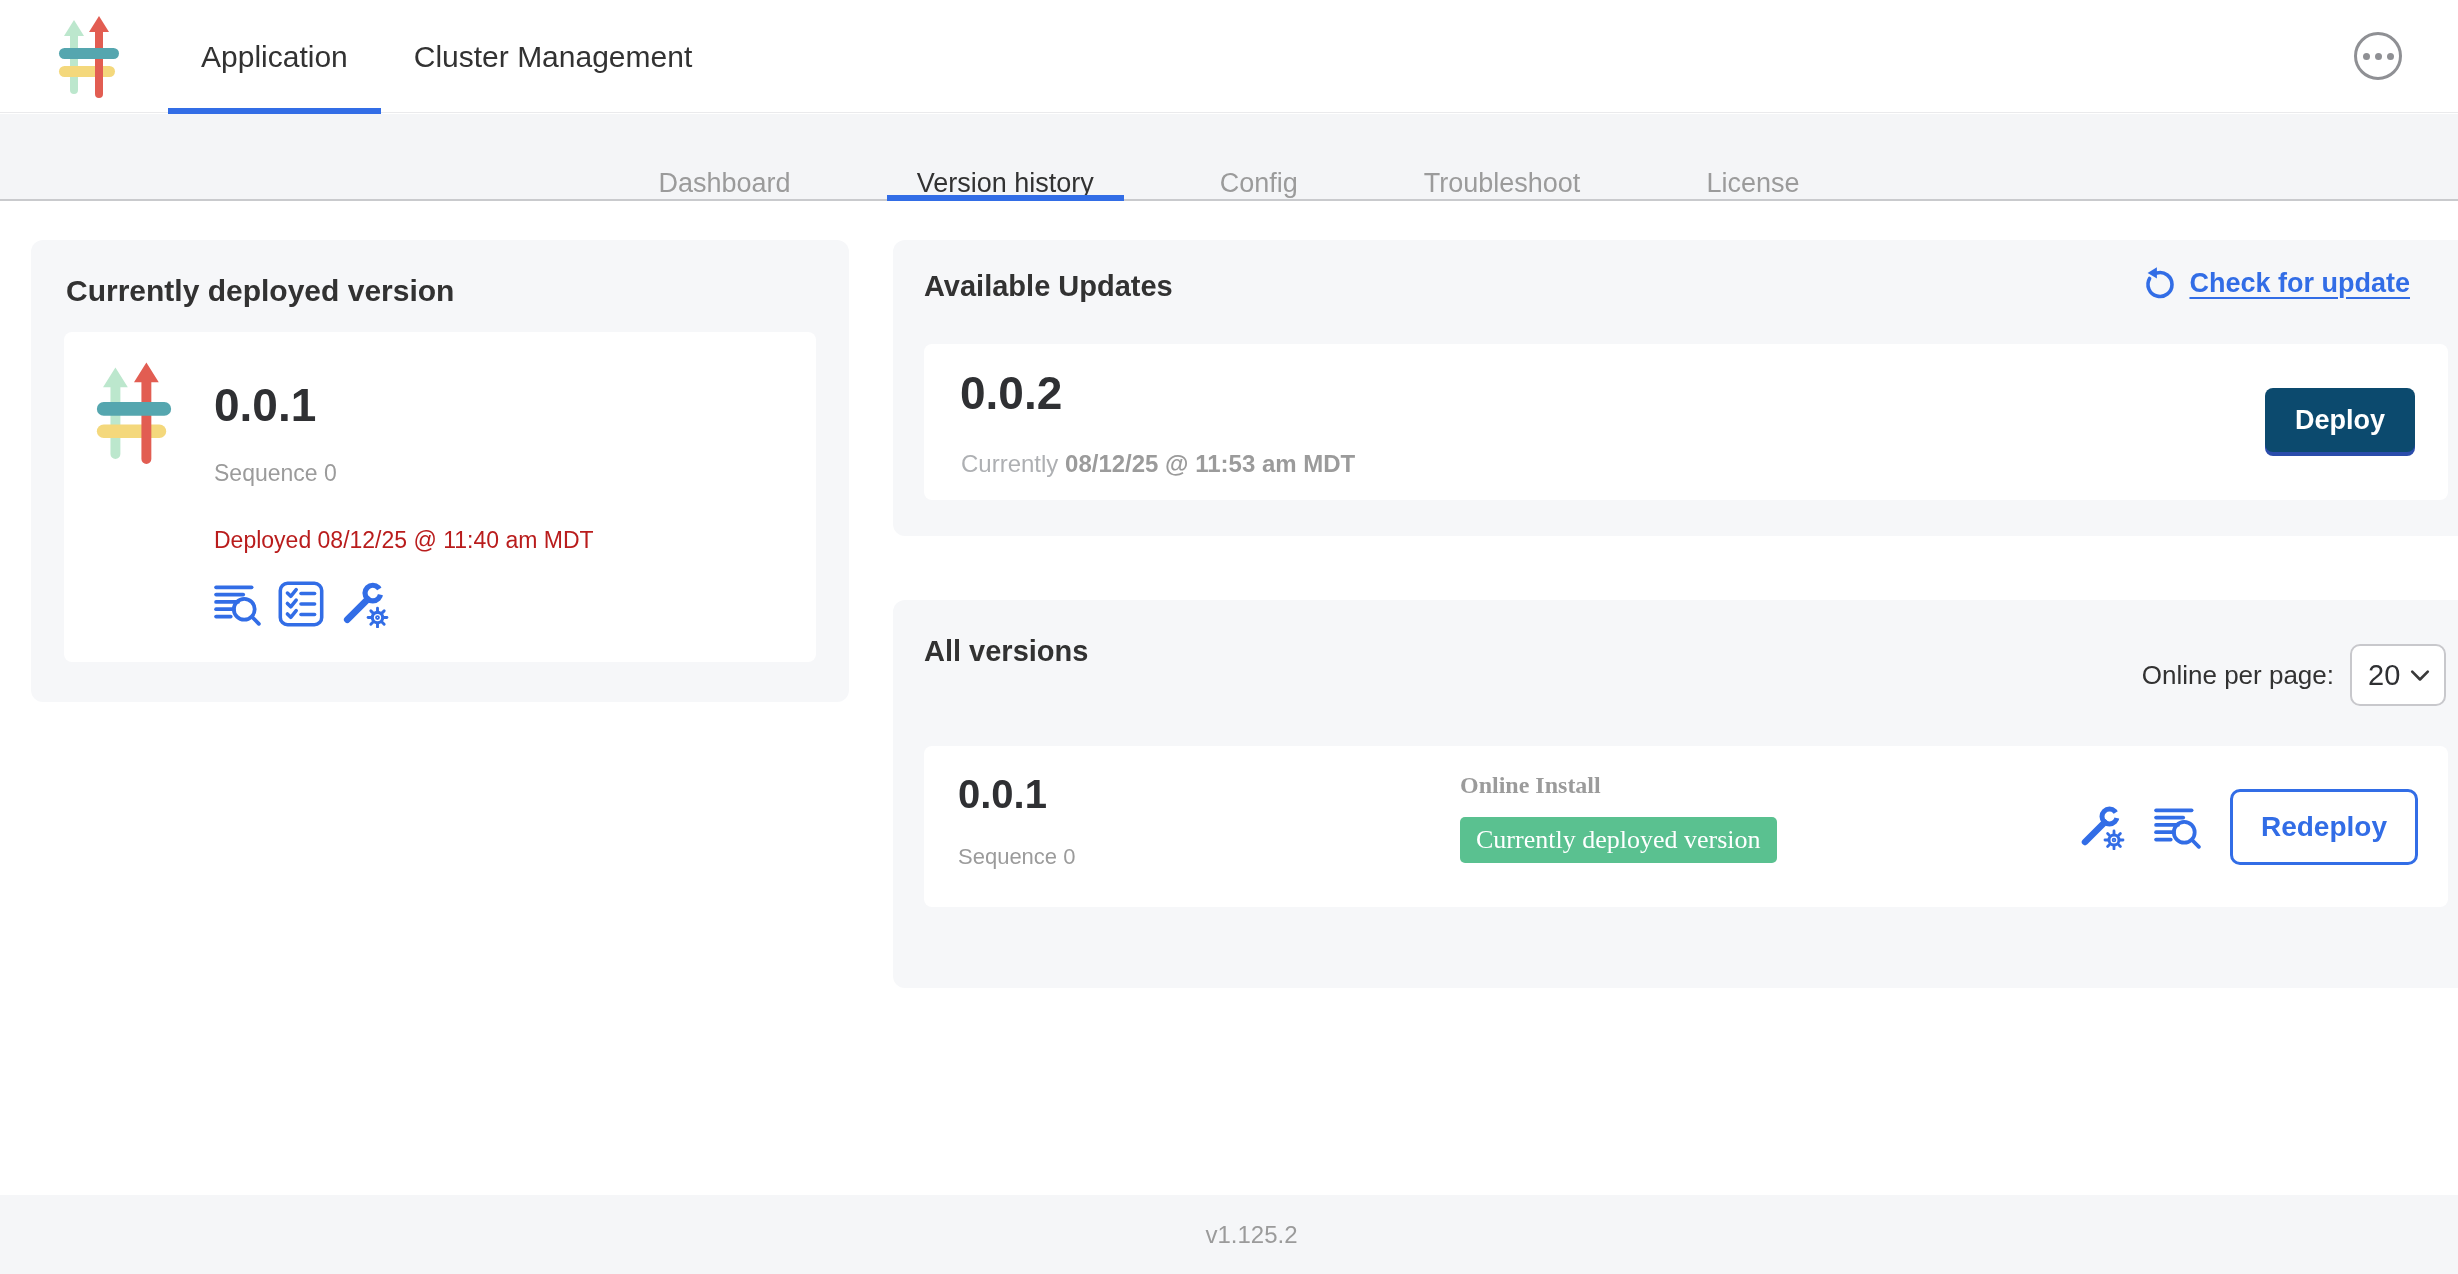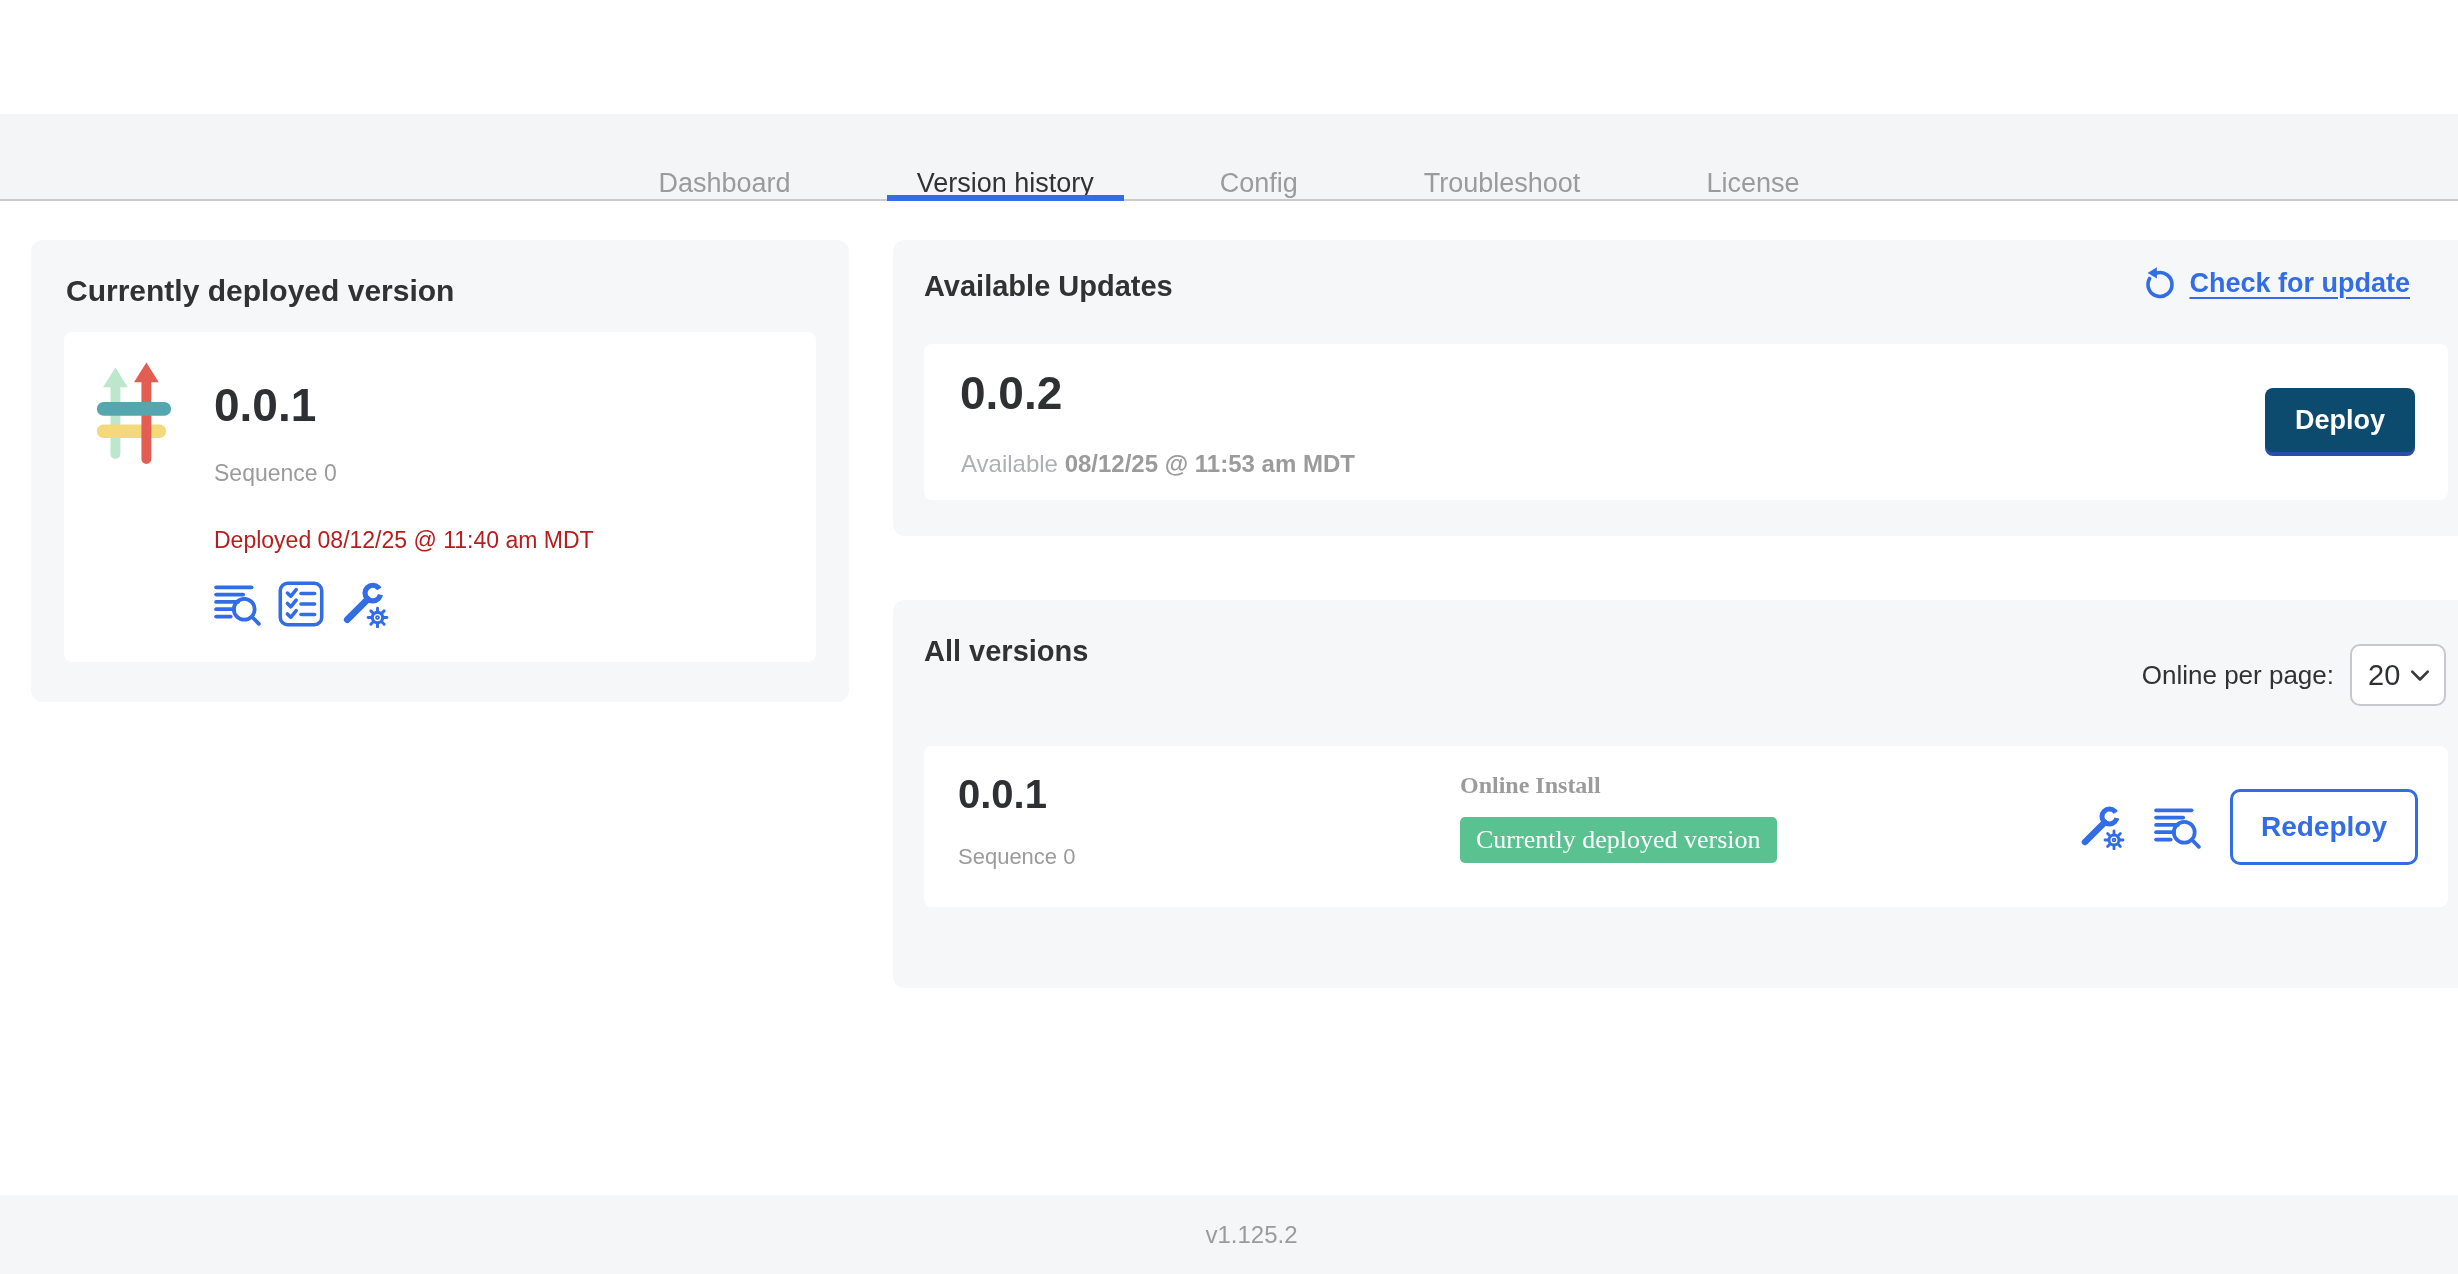--- a/index.html
+++ b/index.html
@@ -128,20 +128,43 @@
   }
   .footer-version { font-size: 24px; color: #9b9b9b; }
 
   svg { display: block; }
 </style>
 </head>
 <body>
 
 <div class="page">
 
+  <div class="header">
+    <svg class="app-logo" viewBox="0 0 64 84" aria-hidden="true">
+      <path d="M17 6 L27 22 L21 22 L21 76 a4 4 0 0 1 -8 0 L13 22 L7 22 Z" fill="#bce7cd"></path>
+      <rect x="2" y="52" width="56" height="11" rx="5.5" fill="#f4d87c"></rect>
+      <path d="M42 2 L52 18 L46 18 L46 80 a4 4 0 0 1 -8 0 L38 18 L32 18 Z" fill="#e25d52"></path>
+      <rect x="2" y="34" width="60" height="11" rx="5.5" fill="#55a6af"></rect>
+    </svg>
+
+    <div class="header-nav">
+      <div class="header-tab active">
+        <span>Application</span>
+      </div>
+      <div class="header-tab">
+        <span>Cluster Management</span>
+      </div>
+    </div>
+
+    <div class="kebab-btn">
+      <span class="dot"></span>
+      <span class="dot"></span>
+      <span class="dot"></span>
+    </div>
+  </div>
 
   <div class="subnav">
     <div class="subnav-tab">
       <span>Dashboard</span>
     </div>
     <div class="subnav-tab active">
       <span>Version history</span>
     </div>
     <div class="subnav-tab">
       <span>Config</span>
@@ -222,21 +245,21 @@
     <div class="check-update-link">
       <svg width="34" height="34" viewBox="0 0 34 34">
         <path d="M13.9 6.9 A12 12 0 1 1 6.6 12.5" fill="none" stroke="#326de6" stroke-width="3.6" stroke-linecap="round"></path>
         <polygon points="13.9,1.2 13.9,12.6 4.6,6.9" fill="#326de6"></polygon>
       </svg>
       <span class="link-text">Check for update</span>
     </div>
     <div class="inner-card">
       <div class="update-version">0.0.2</div>
       <div class="update-released">
-        <span>Available</span>
+        <span>Currently</span>
         <b>08/12/25 @ 11:53 am MDT</b>
       </div>
       <button class="deploy-btn">Deploy</button>
     </div>
   </div>
 
   <div class="card card-allversions">
     <div class="card-title">All versions</div>
     <div class="per-page">
       <span class="per-page-label">Online per page:</span>

